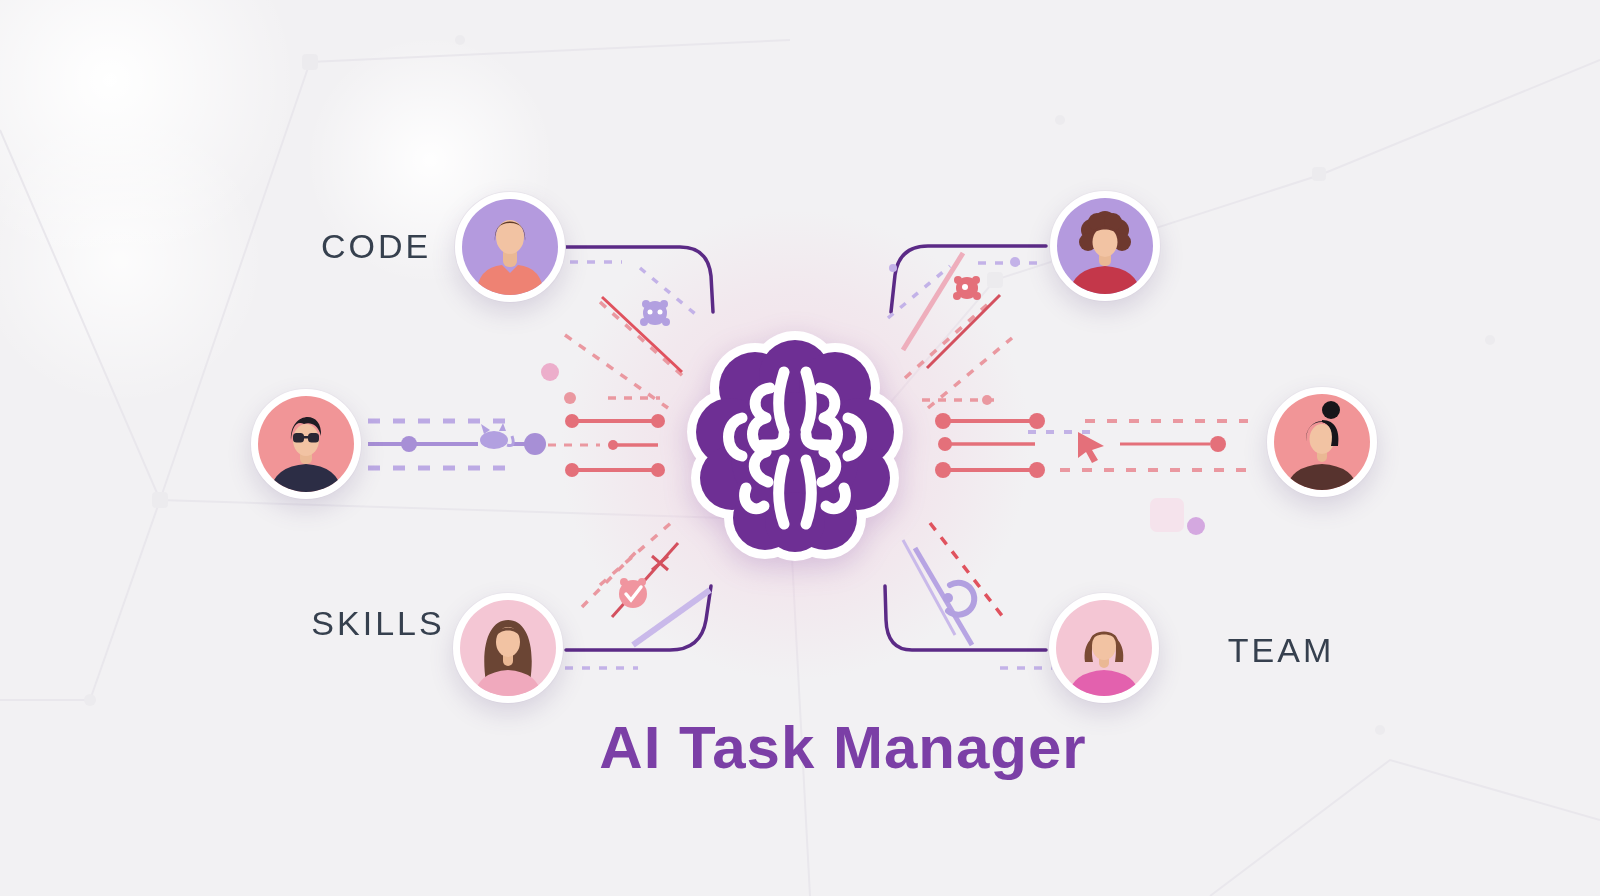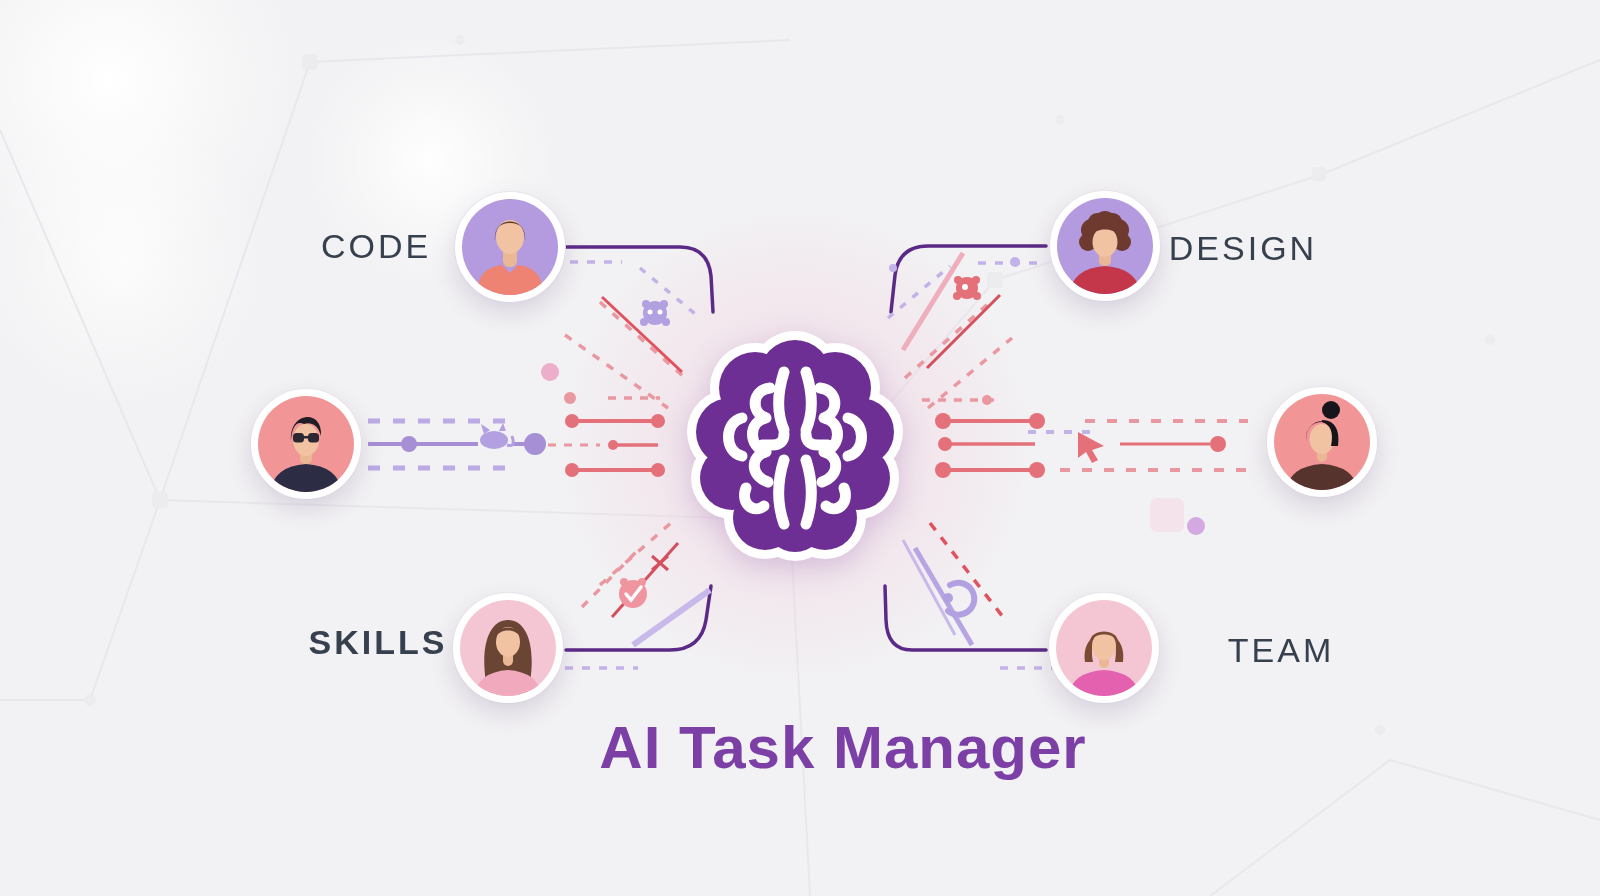--- a/index.html
+++ b/index.html
@@ -307,19 +307,18 @@
       <rect width="96" height="96" fill="#f4c6d4"></rect>
       <path d="M 29 62 C 24 24 72 24 67 62 L 59 62 C 62 44 58 36 48 36 C 38 36 34 44 37 62 Z" fill="#7a4a33"></path>
       <rect x="43" y="54" width="10" height="14" rx="5" fill="#eab894"></rect>
       <ellipse cx="48" cy="46" rx="12" ry="14" fill="#f2c3a3"></ellipse>
       <path d="M 34 42 C 34 28 62 28 62 42 C 58 32 38 32 34 42 Z" fill="#7a4a33"></path>
       <path d="M 12 96 Q 16 72 48 70 Q 80 72 84 96 Z" fill="#e361ae"></path>
     </svg>
   </div>
 
   <div class="node-label" style="left:376px;top:246px;">CODE</div>
-  <div class="node-label" style="left:1243px;top:248px;">DESIGN</div>
-  <div class="node-label" style="left:378px;top:642px;font-weight:bold;">SKILLS</div>
+  <div class="node-label" style="left:378px;top:623px;">SKILLS</div>
   <div class="node-label" style="left:1247px;top:650px;margin-left:34px;">TEAM</div>
 
   <div class="main-title">AI Task Manager</div>
 
 </div>
 
 </body></html>

